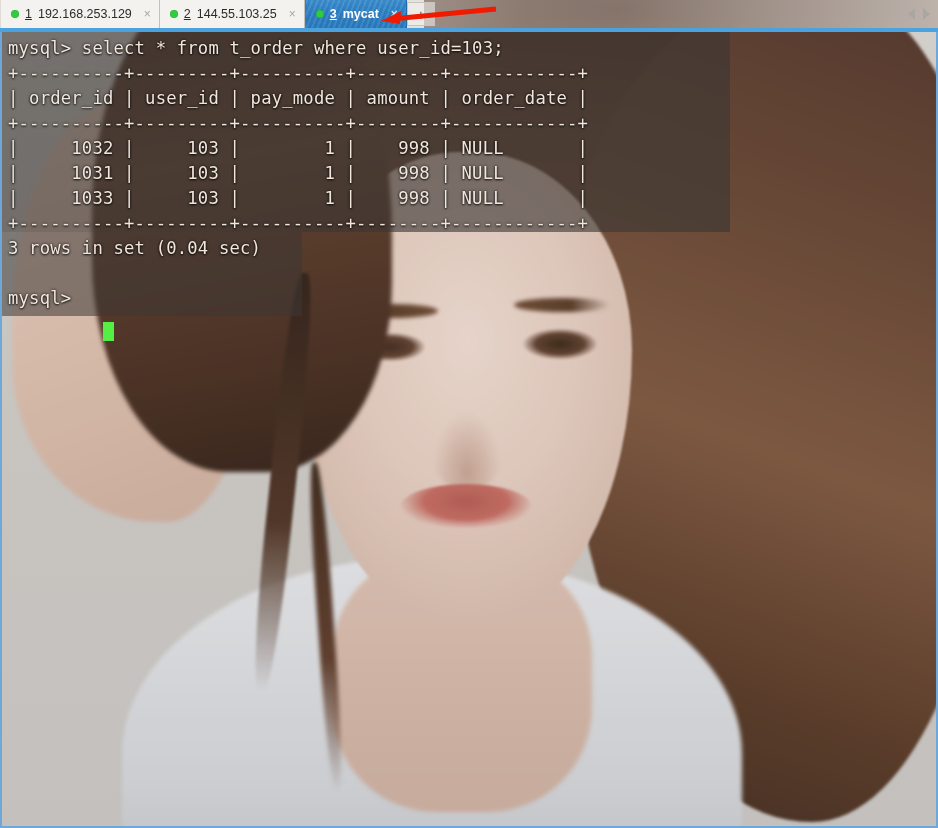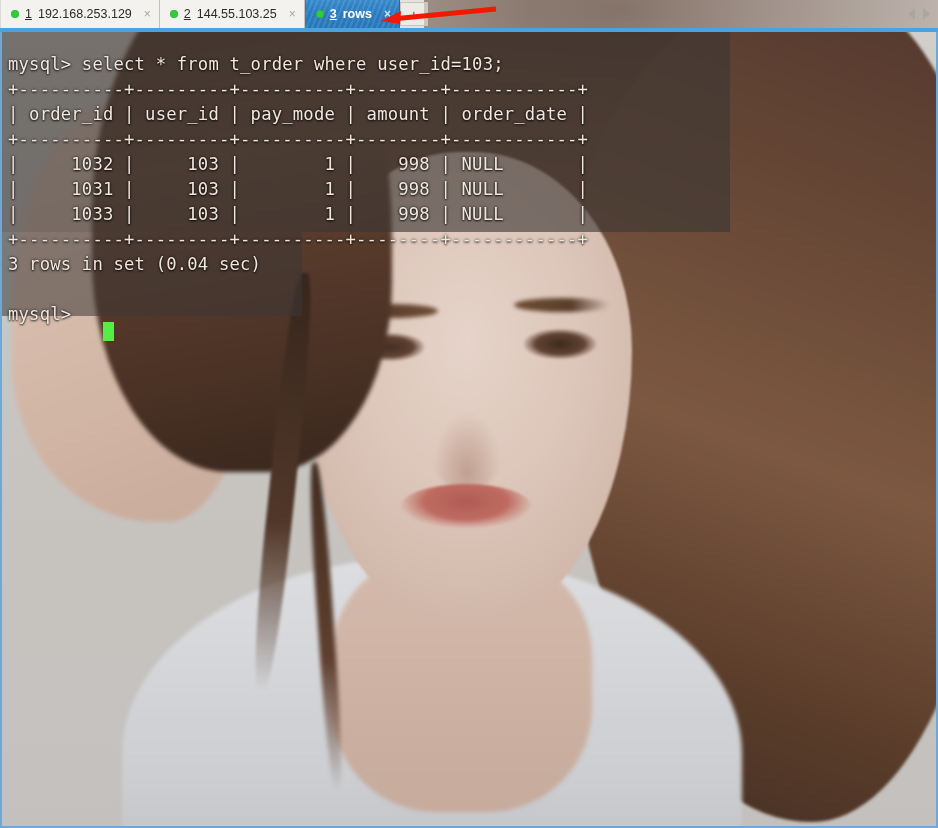--- a/index.html
+++ b/index.html
@@ -326,21 +326,21 @@
     background: rgba(60,55,52,.55);
     z-index: 5;
   }
 
   
   .term-text {
     position: absolute;
     top: 0; left: 2px;
     z-index: 10;
     margin: 0;
-    padding: 20px 0 0 4px;
+    padding: 4px 0 0 4px;
     font-family: "DejaVu Sans Mono", "Liberation Mono", monospace;
     font-size: 17.2px;
     line-height: 25px;
     color: #f2e7dd;
     text-shadow: 0 0 3px rgba(0,0,0,.85), 0 1px 2px rgba(0,0,0,.7);
     white-space: pre;
     letter-spacing: .2px;
   }
   .cursor {
     display: inline-block;
@@ -380,21 +380,21 @@
       <div class="tab inactive">
         <span class="tab-dot"></span>
         <span class="tab-num">2</span>
         <span class="tab-label">144.55.103.25</span>
         <span class="tab-close">×</span>
       </div>
 
       <div class="tab active">
         <span class="tab-dot"></span>
         <span class="tab-num">3</span>
-        <span class="tab-label">rows</span>
+        <span class="tab-label">mycat</span>
         <span class="tab-close">×</span>
       </div>
 
       <div class="newtab">
         <span>+</span>
       </div>
 
     </div>
 
     <div class="tabnav">

